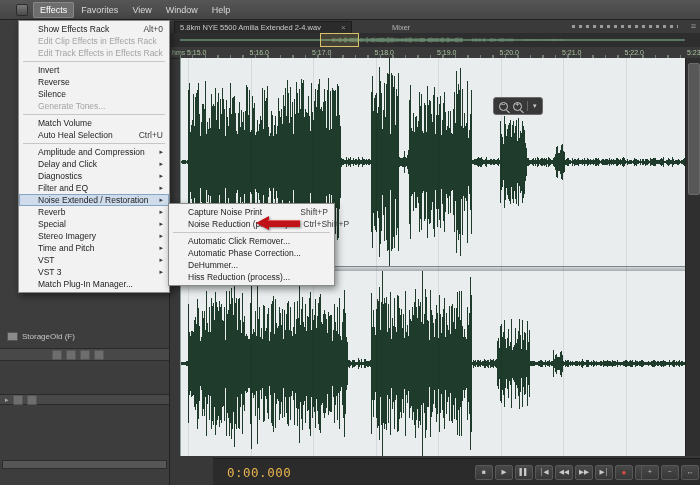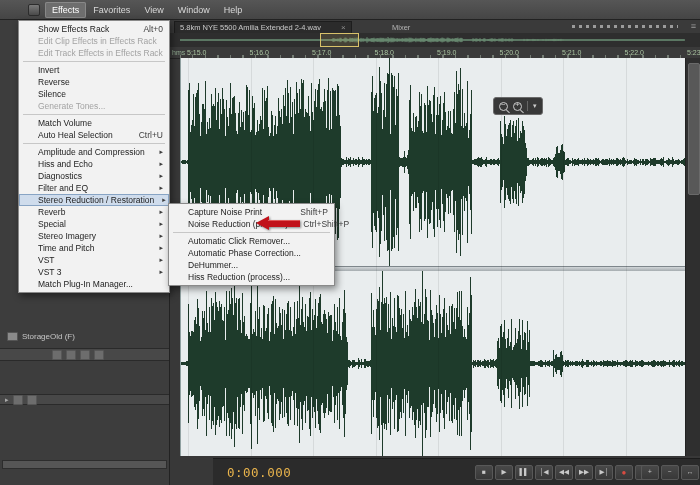--- a/index.html
+++ b/index.html
@@ -2,21 +2,21 @@
 <html><head>
 <meta charset="utf-8">
 <style>
   html,body{margin:0;padding:0;background:#202020;}
   #app{position:relative;width:700px;height:485px;background:#3f3f3f;overflow:hidden;
        font-family:"Liberation Sans",sans-serif;-webkit-font-smoothing:antialiased;}
   .abs{position:absolute;}
 
   
   #menubar{left:0;top:0;width:700px;height:20px;background:linear-gradient(#565656,#454545);
-           border-bottom:1px solid #222;display:flex;align-items:center;padding-left:28px;
+           border-bottom:1px solid #222;display:flex;align-items:center;padding-left:16px;
            box-sizing:border-box;font-size:9px;color:#d8d8d8;position:absolute;z-index:5;}
   .app-icon{width:10px;height:10px;background:linear-gradient(#7a7a7a,#4a4a4a);border:1px solid #2c2c2c;
             border-radius:2px;margin-right:5px;}
   .mb-item{padding:3px 7px;cursor:default;}
   .mb-item.active{background:#6e6e6e;color:#fff;border-radius:2px;box-shadow:inset 0 0 0 1px #888;}
 
   
   #left-panel{left:0;top:20px;width:169px;bottom:0;background:#3d3d3d;border-right:1px solid #222;z-index:1;}
   .storage-item{left:7px;top:312px;font-size:8px;color:#c6c6c6;display:flex;align-items:center;gap:4px;}
   .drive-icon{width:9px;height:7px;background:#8b8b8b;border:1px solid #555;border-radius:1px;}
@@ -270,33 +270,33 @@
       <div class="menu-item">
         <span class="mi-label">Auto Heal Selection</span>
         <span class="mi-right">Ctrl+U</span>
       </div>
       <div class="menu-sep"></div>
       <div class="menu-item">
         <span class="mi-label">Amplitude and Compression</span>
         <span class="mi-right caret">▸</span>
       </div>
       <div class="menu-item">
-        <span class="mi-label">Hiss and Echo</span>
+        <span class="mi-label">Delay and Click</span>
         <span class="mi-right caret">▸</span>
       </div>
       <div class="menu-item">
         <span class="mi-label">Diagnostics</span>
         <span class="mi-right caret">▸</span>
       </div>
       <div class="menu-item">
         <span class="mi-label">Filter and EQ</span>
         <span class="mi-right caret">▸</span>
       </div>
       <div class="menu-item highlighted">
-        <span class="mi-label">Stereo Reduction / Restoration</span>
+        <span class="mi-label">Noise Extended / Restoration</span>
         <span class="mi-right caret">▸</span>
       </div>
       <div class="menu-item">
         <span class="mi-label">Reverb</span>
         <span class="mi-right caret">▸</span>
       </div>
       <div class="menu-item">
         <span class="mi-label">Special</span>
         <span class="mi-right caret">▸</span>
       </div>

